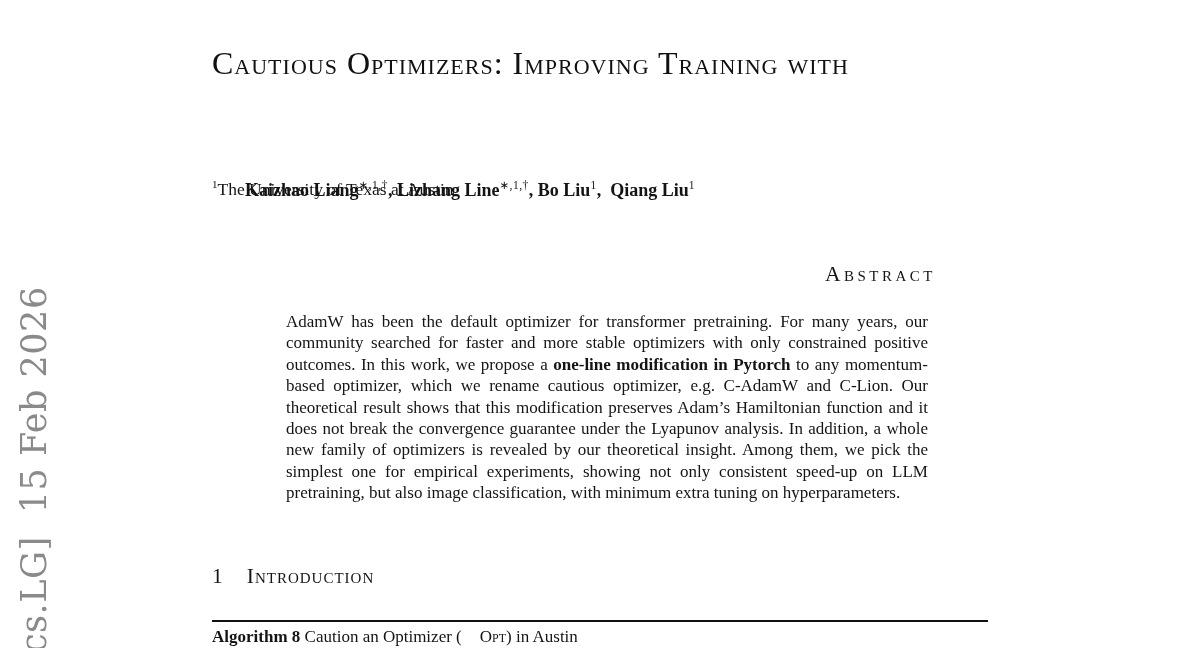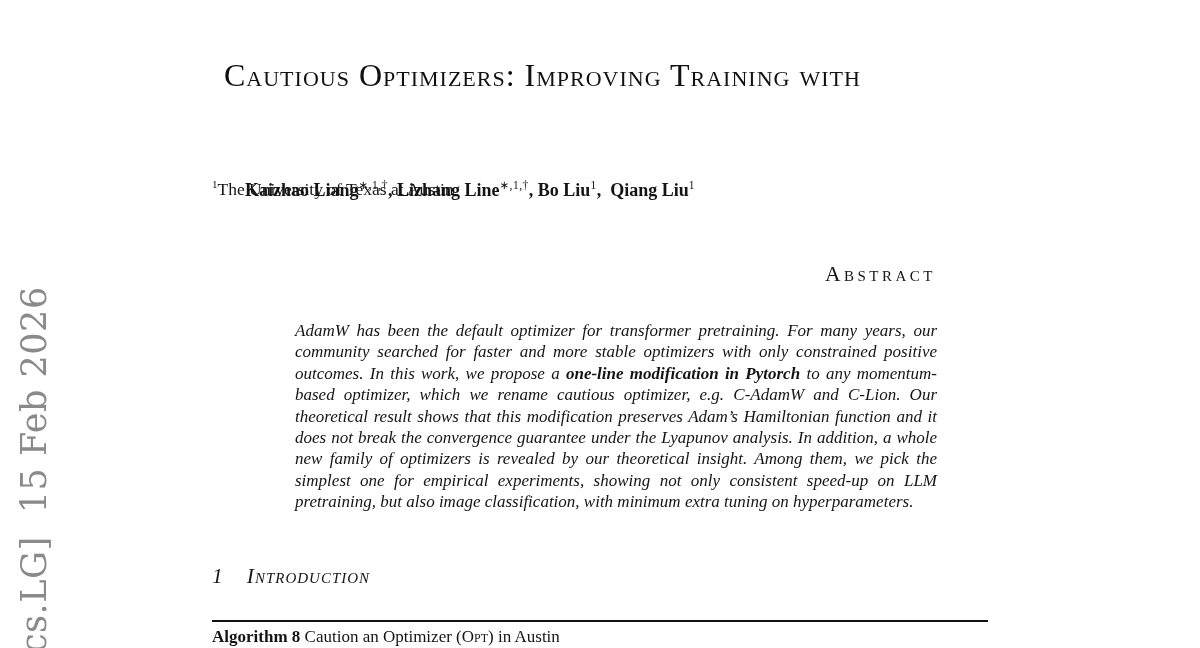--- a/index.html
+++ b/index.html
@@ -22,21 +22,21 @@
     font-size: 35px;
     letter-spacing: 0.5px;
     color: #8a8a8a;
     white-space: pre;
   }
   .title {
     position: absolute;
     left: 212px;
     top: 44px;
     width: 800px;
-    margin: 12px;
+    margin: 0;
     font-size: 32px;
     line-height: 38px;
     font-weight: normal;
     font-variant: small-caps;
     letter-spacing: 1px;
     color: #111111;
   }
   .authors {
     position: absolute;
     left: 227px;
@@ -65,52 +65,50 @@
     text-align: right;
     font-size: 21.5px;
     font-variant: small-caps;
     letter-spacing: 3.5px;
   }
   .abstract-body {
     position: absolute;
     left: 283px;
     top: 308px;
     width: 642px;
-    margin: 12px;
+    margin: 3px;
     font-size: 17px;
     line-height: 21.4px;
     text-align: justify;
-    font-style: italic;
   }
   .section-heading {
     position: absolute;
     left: 212px;
     top: 564px;
     font-size: 21.5px;
     font-variant: small-caps;
     letter-spacing: 1px;
-    font-style: italic;
   }
   .sec-num { margin-right: 24px; letter-spacing: 0; }
   .algo-rule {
     position: absolute;
     left: 212px;
     top: 620px;
     width: 776px;
     height: 2px;
     background: #111111;
   }
   .algo-caption {
     position: absolute;
     left: 212px;
     top: 627px;
     width: 776px;
     font-size: 17px;
   }
-  .algo-caption .sc { font-variant: small-caps; }
+  .algo-caption .sc { font-variant: small-caps; margin-left: 18px; }
 </style>
 </head>
 <body>
 
 <div class="page">
 
   <div class="watermark">cs.LG]  15 Feb 2026</div>
 
   <h1 class="title">
     <span>Cautious Optimizers: Improving Training with</span><br>

